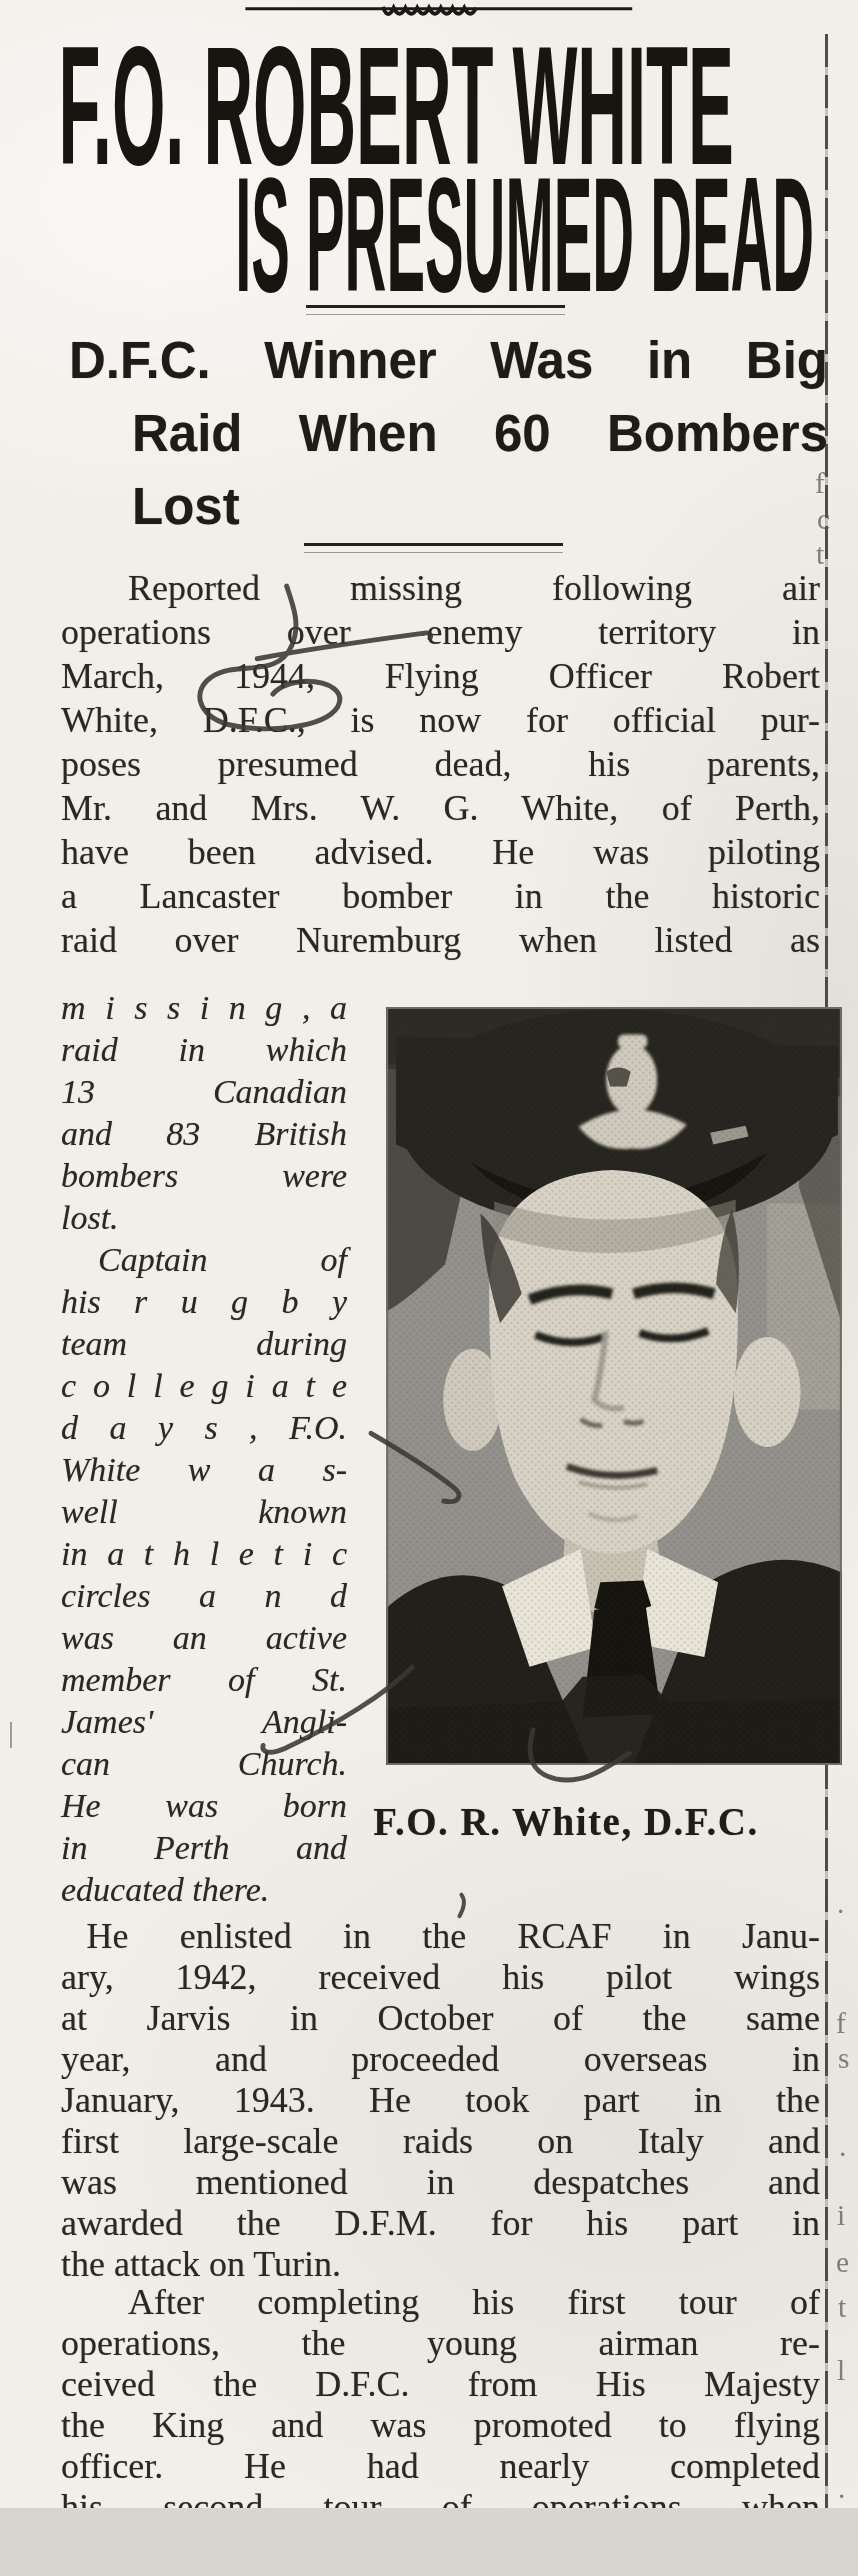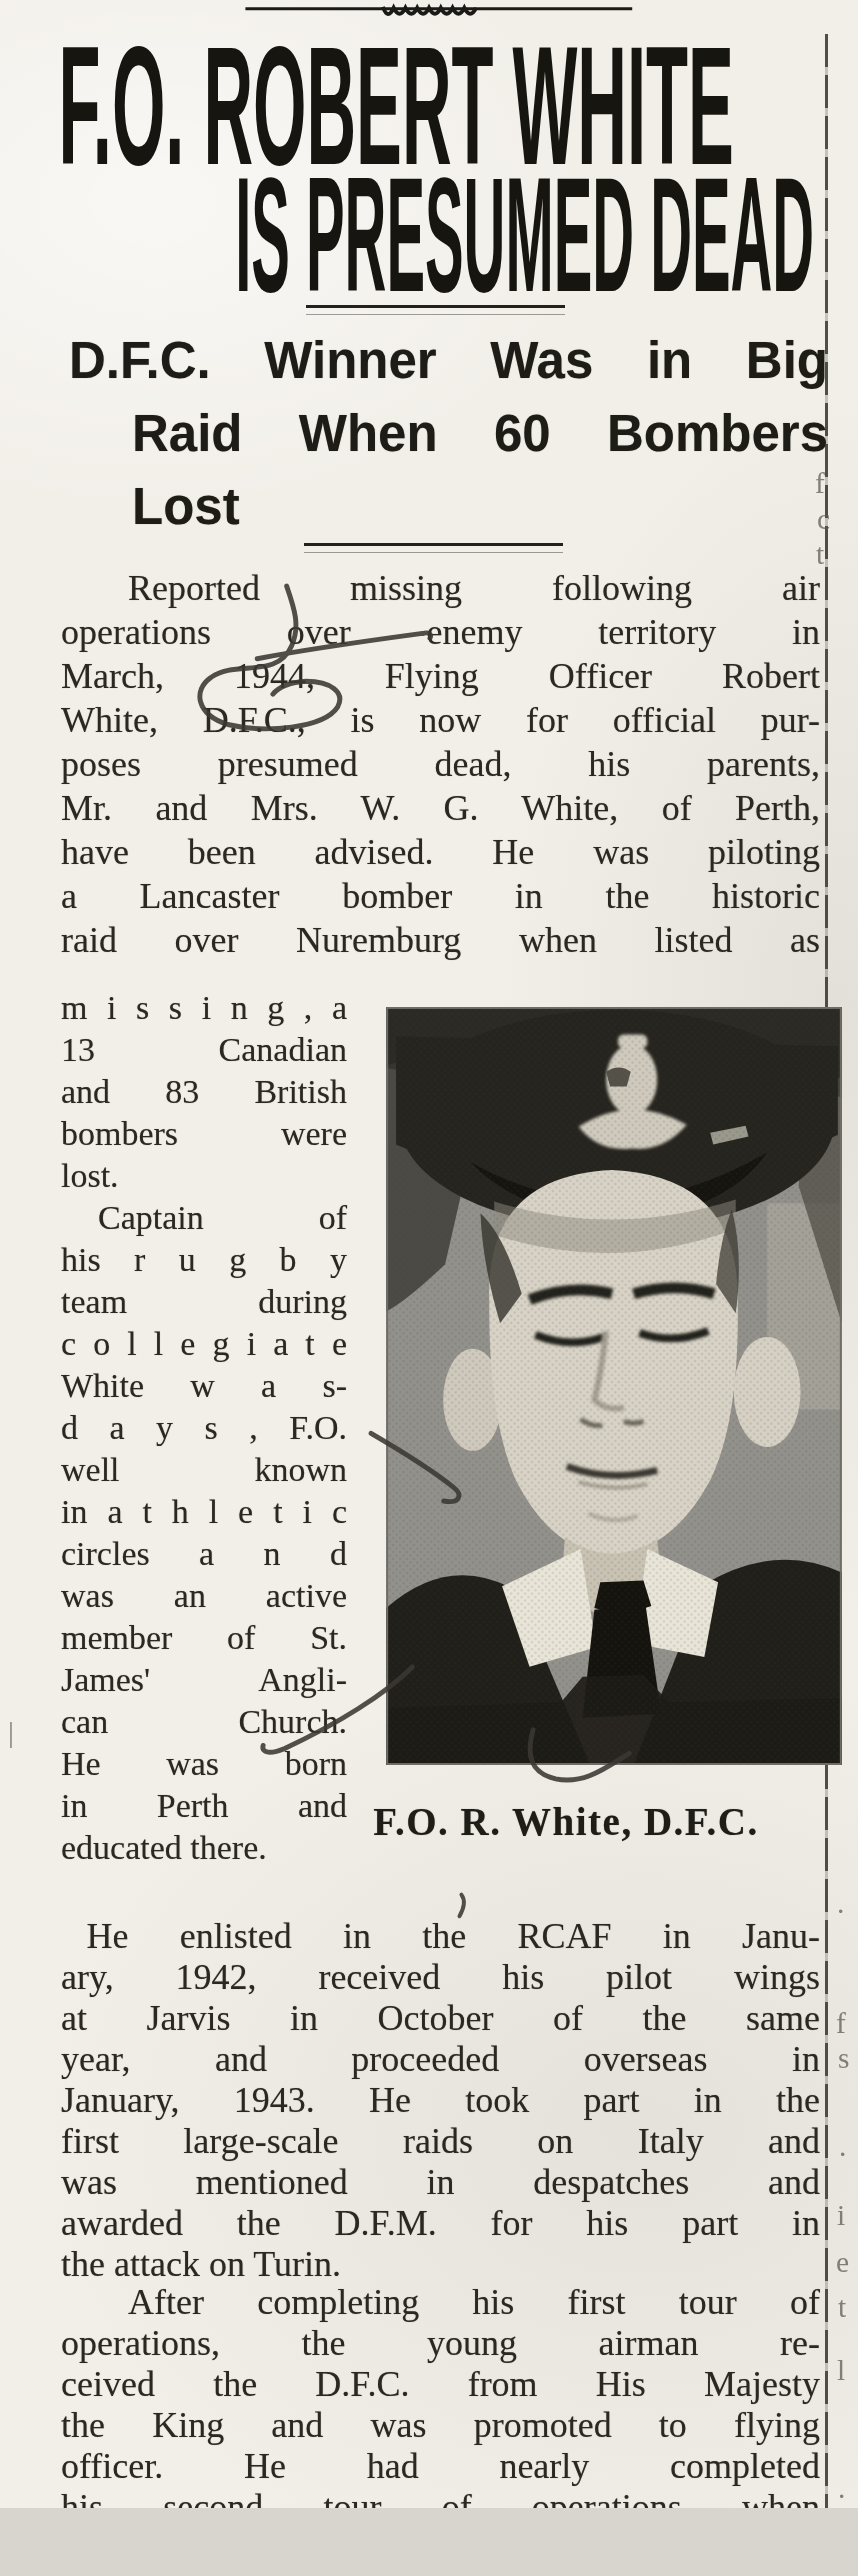--- a/index.html
+++ b/index.html
@@ -40,21 +40,21 @@
     font-family:"Liberation Sans","DejaVu Sans",sans-serif; }
   .subhead .tline { font-size:51px; line-height:73px; font-weight:700; color:#1e1c16; }
 
   .para  { position:absolute; width:766px; font-size:36px; }
   .p1 { left:54px; top:566px; }
   .p1 .tline { line-height:44px; }
   .p2 { left:54px; top:1916px; }
   .p3 { left:54px; top:2282px; }
   .p2 .tline, .p3 .tline { line-height:41px; }
 
-  .col { position:absolute; left:54px; top:987px; width:293px; font-size:34px; }
+  .col { position:absolute; left:54px; top:987px; width:293px; font-size:34px;font-style:italic; }
   .col .tline { line-height:42px; }
 
   .photo { position:absolute; left:386px; top:1007px; width:456px; height:758px; margin:0; z-index:3; }
   .caption { position:absolute; left:347px; top:1799px; width:438px;
     font-size:39px; font-weight:700; letter-spacing:1.5px; text-align:center;
     color:#1e1d18; text-shadow:0 0 1px rgba(20,16,10,.4); z-index:4; }
 
   .rule { position:absolute; left:825px; top:34px; width:2.9px; height:2510px; z-index:1;
     background:repeating-linear-gradient(180deg,#34312b 0 33px, rgba(52,49,43,.28) 33px 41px);
     opacity:.85; }
@@ -91,30 +91,31 @@
       <div class="tline">White, D.F.C., is now for official pur-</div>
       <div class="tline">poses presumed dead, his parents,</div>
       <div class="tline">Mr. and Mrs. W. G. White, of Perth,</div>
       <div class="tline">have been advised.  He was piloting</div>
       <div class="tline">a Lancaster bomber in the historic</div>
       <div class="tline">raid over Nuremburg when listed as</div>
     </div>
 
   <div class="col">
       <div class="tline">m i s s i n g , a</div>
+      <div class="tline">raid in which</div>
       <div class="tline">13 Canadian</div>
       <div class="tline">and 83 British</div>
       <div class="tline">bombers were</div>
       <div class="tline nj">lost.</div>
       <div class="tline" style="padding-left: 37px;">Captain of</div>
       <div class="tline">his r u g b y</div>
       <div class="tline">team during</div>
       <div class="tline">c o l l e g i a t e</div>
+      <div class="tline">d a y s , F.O.</div>
       <div class="tline">White w a s-</div>
-      <div class="tline">d a y s , F.O.</div>
       <div class="tline">well known</div>
       <div class="tline">in a t h l e t i c</div>
       <div class="tline">circles a n d</div>
       <div class="tline">was an active</div>
       <div class="tline">member of St.</div>
       <div class="tline">James' Angli-</div>
       <div class="tline">can Church.</div>
       <div class="tline">He was born</div>
       <div class="tline">in Perth and</div>
       <div class="tline nj">educated there.</div>

